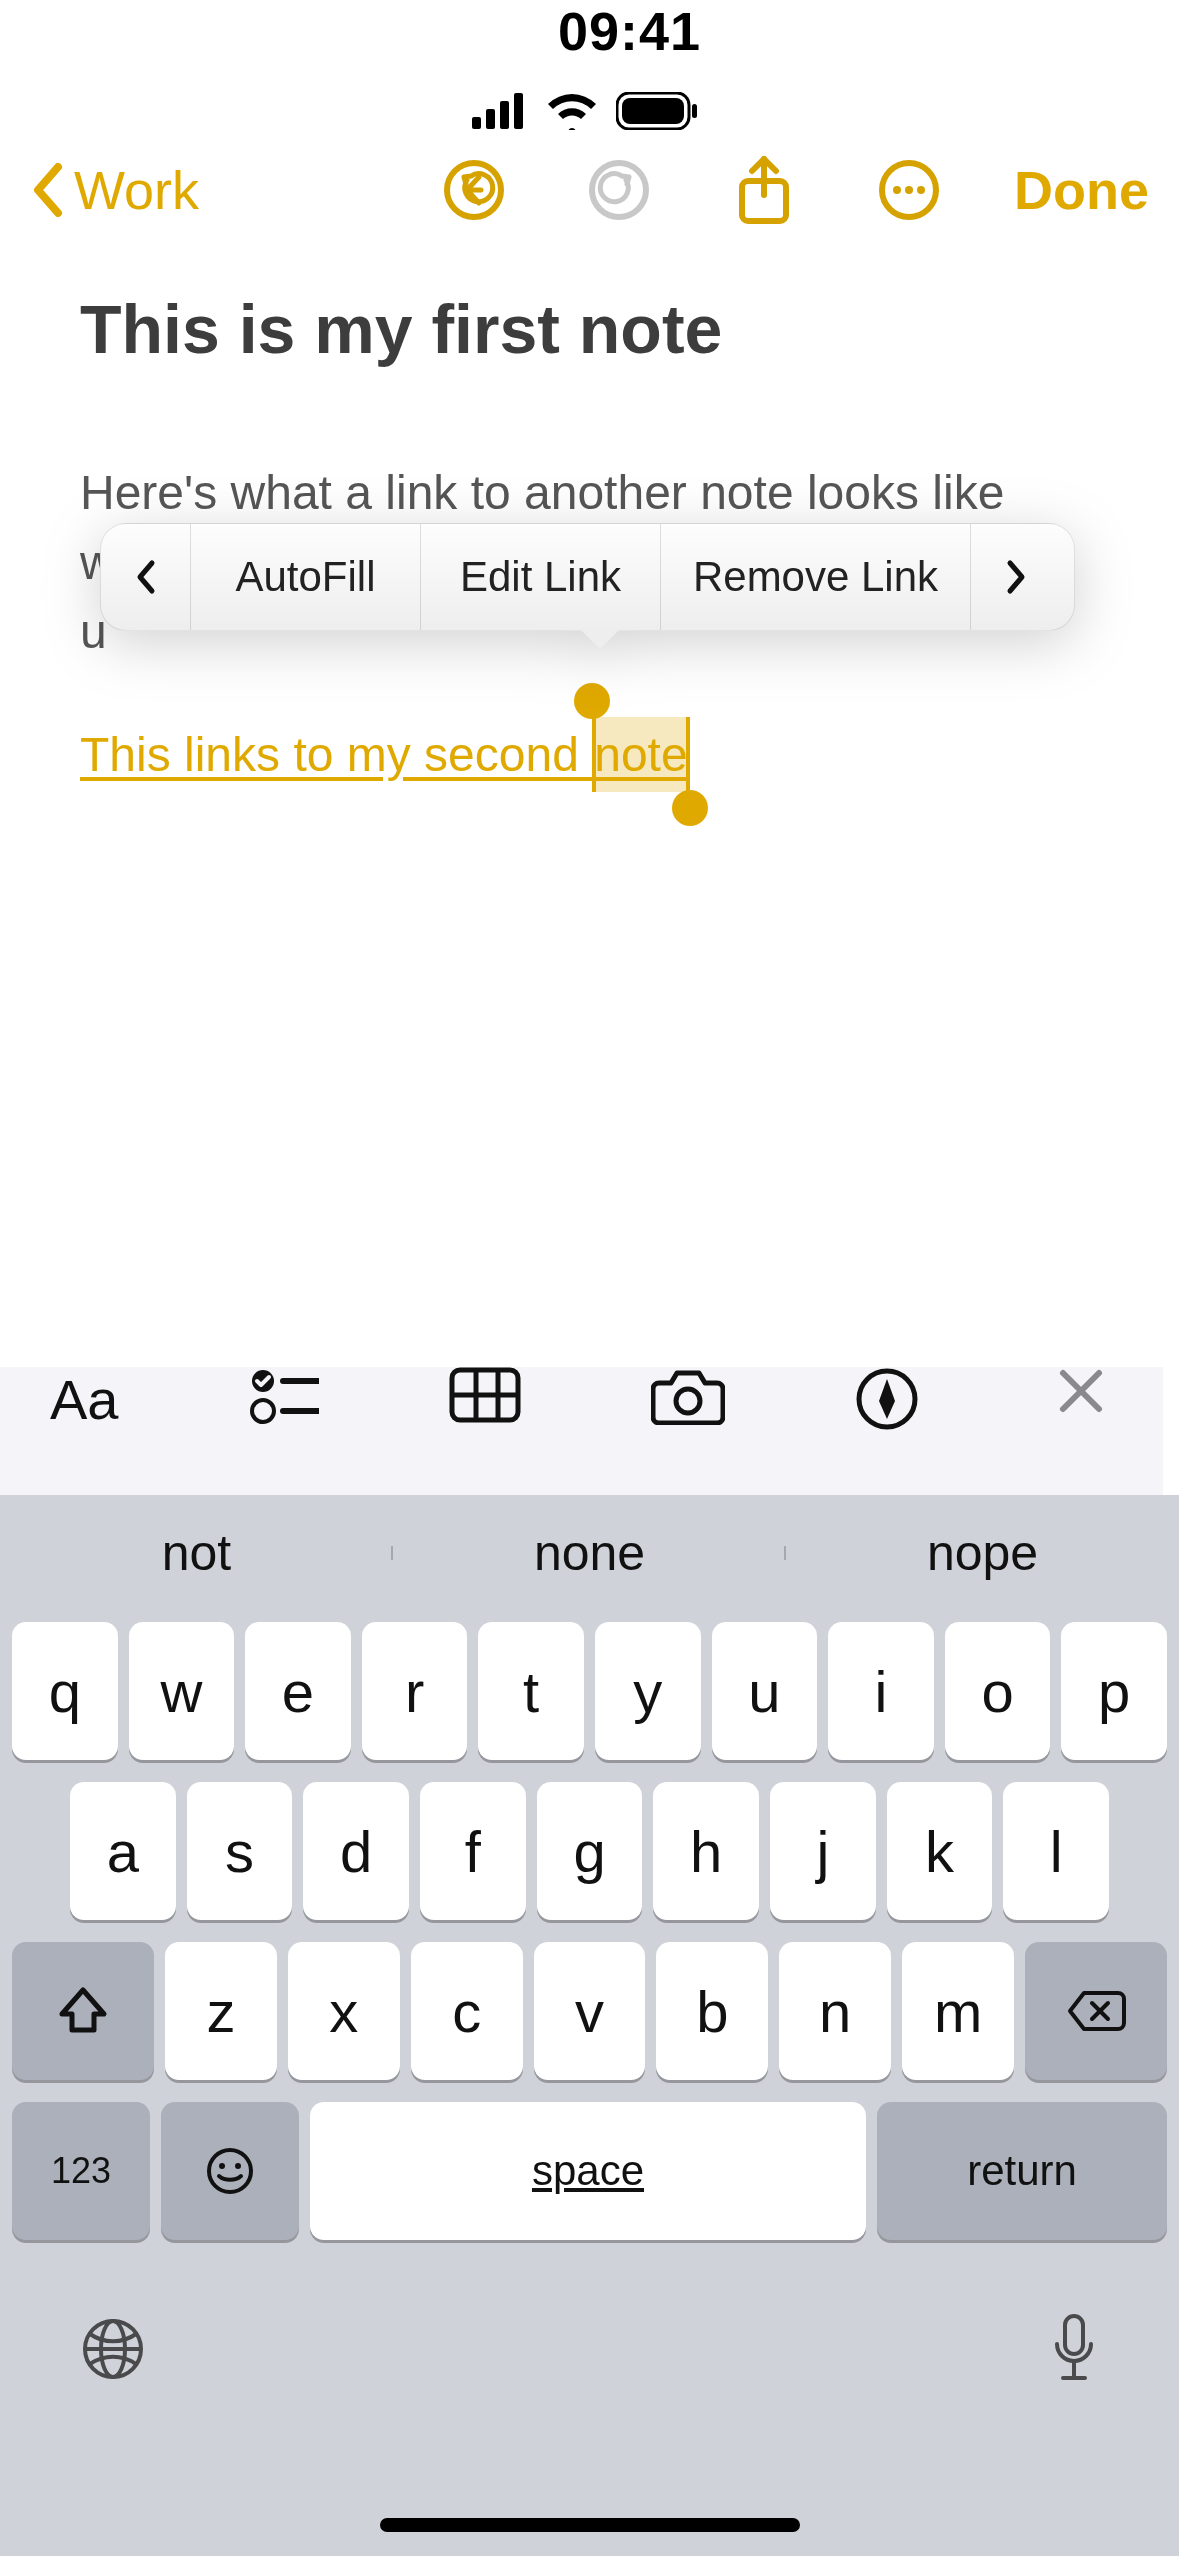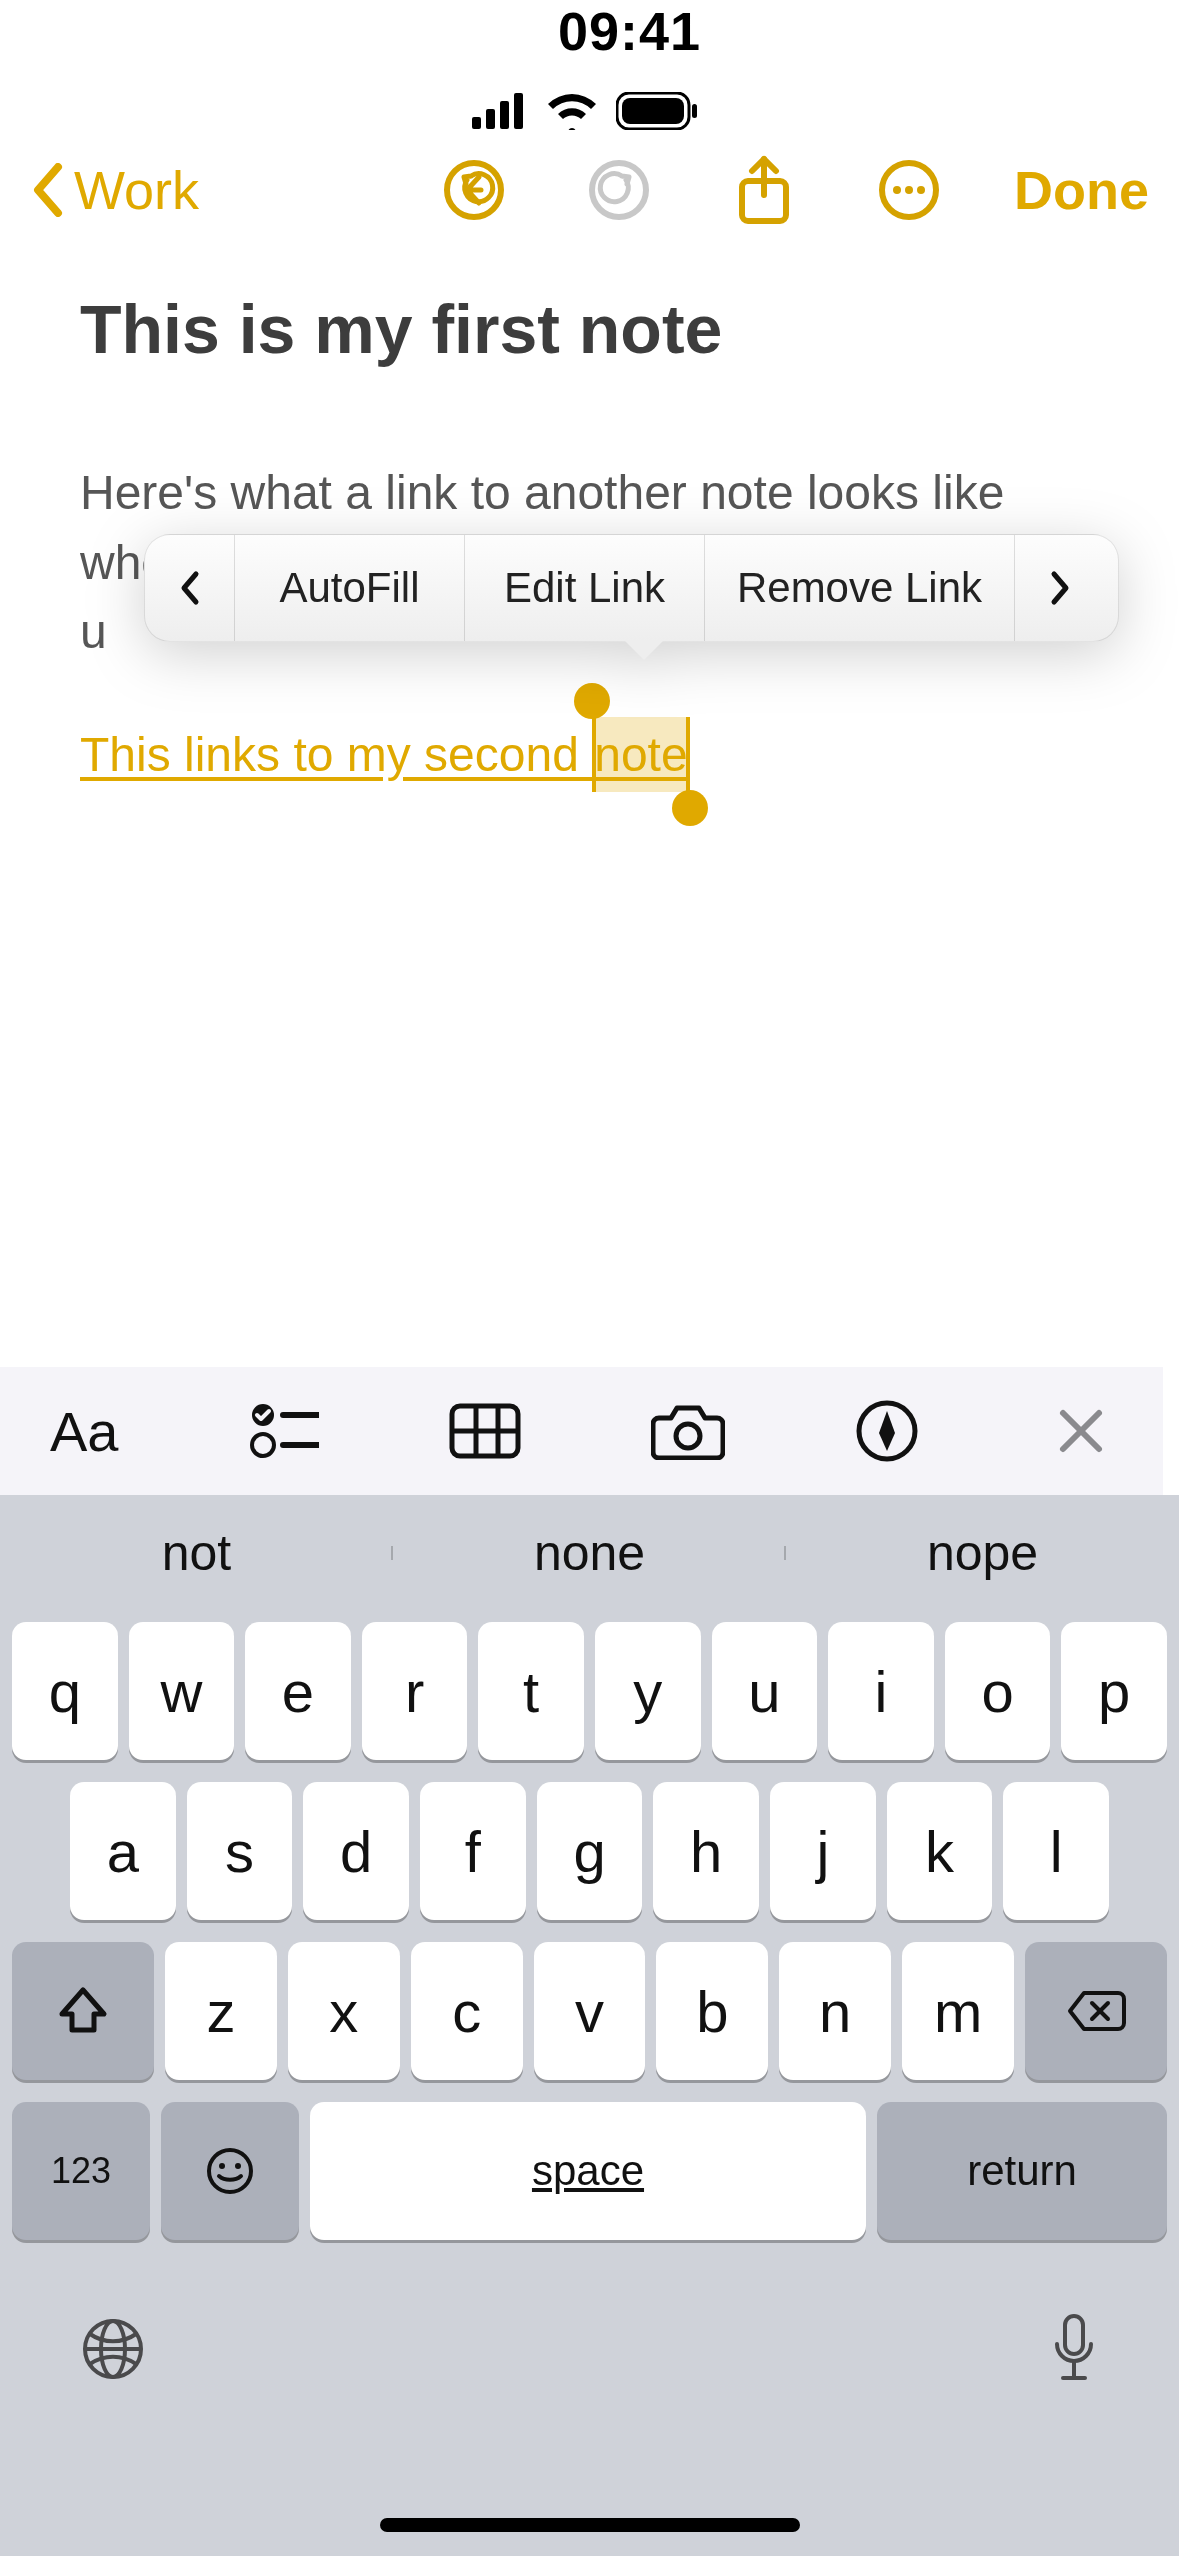--- a/index.html
+++ b/index.html
@@ -36,32 +36,32 @@
   .note-link { color: var(--accent-bright); text-decoration: underline; text-decoration-color: var(--accent-bright); text-underline-offset: 6px; font-size: 48px; display: inline-block; margin-top: 60px; position: relative; }
   .selection-hl { background: rgba(224,169,0,0.25); padding: 11px 2px; position: relative; }
   .sel-dot { position: absolute; width: 36px; height: 36px; border-radius: 50%; background: var(--accent-bright); }
   .sel-dot.start { top: -34px; left: -18px; }
   .sel-dot.end { bottom: -34px; right: -18px; }
   .sel-bar { position: absolute; width: 4px; background: var(--accent-bright); }
   .sel-bar.start { top: -6px; bottom: 0; left: 0; }
   .sel-bar.end { top: 0; bottom: -6px; right: 0; }
 
   
-  .popover-wrap { position: absolute; top: 534px; left: 100px; width: 975px; filter: drop-shadow(0 12px 28px rgba(0,0,0,0.18)); margin-left: 44px; }
+  .popover-wrap { position: absolute; top: 523px; left: 100px; width: 975px; filter: drop-shadow(0 12px 28px rgba(0,0,0,0.18)); }
   .popover { display: flex; background: linear-gradient(#fdfdfd,#eeeeee); border-radius: 26px; height: 108px; overflow: hidden; border: 1px solid rgba(0,0,0,0.1); }
   .pop-item { display: flex; align-items: center; justify-content: center; font-size: 42px; color: #222; border-right: 1px solid rgba(0,0,0,0.12); }
   .pop-item:last-child { border-right: none; }
   .pop-arrow { width: 90px; }
   .pop-autofill { width: 230px; }
   .pop-edit { width: 240px; }
   .pop-remove { width: 310px; }
   .pop-notch { position: absolute; bottom: -18px; left: 480px; width: 0; height: 0; border-left: 20px solid transparent; border-right: 20px solid transparent; border-top: 20px solid #eeeeee; }
 
   
-  .format-bar { position: absolute; top: 1367px; left: 0; right: 16px; height: 128px; background: var(--toolbar-bg); display: flex; align-items: center; padding: 0 50px; gap: 130px; }
+  .format-bar { position: absolute; top: 1367px; left: 0; right: 16px; height: 128px; background: var(--toolbar-bg); display: flex; padding: 0 50px; gap: 130px; }
   .format-bar .fb-item { width: 80px; display: flex; justify-content: center; }
   .fb-close { margin-left: auto; }
 
   
   .keyboard { position: absolute; top: 1495px; left: 0; right: 0; bottom: 0; background: var(--kb-bg); display: flex; flex-direction: column; }
   .suggestions { display: flex; height: 115px; align-items: center; }
   .sugg { flex: 1; text-align: center; font-size: 50px; color: #111; position: relative; }
   .sugg:not(:last-child)::after { content: ""; position: absolute; right: 0; top: 22px; bottom: 22px; width: 2px; background: rgba(0,0,0,0.2); }
   .key-rows { padding: 12px 12px 0 12px; }
   .row { display: flex; gap: 11px; margin-bottom: 22px; }

